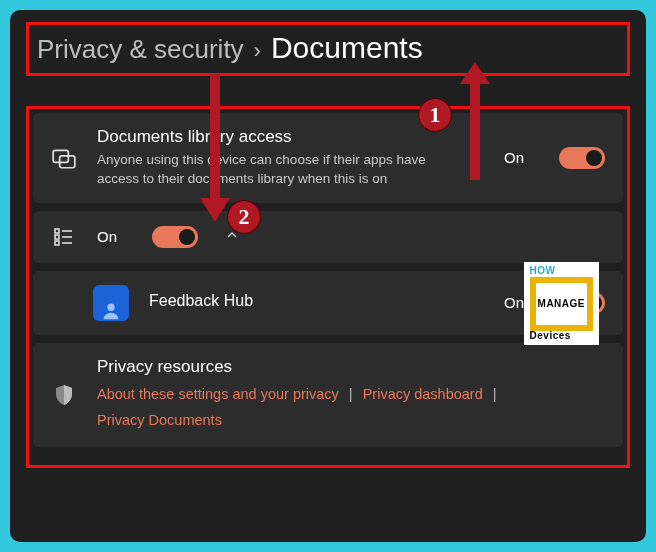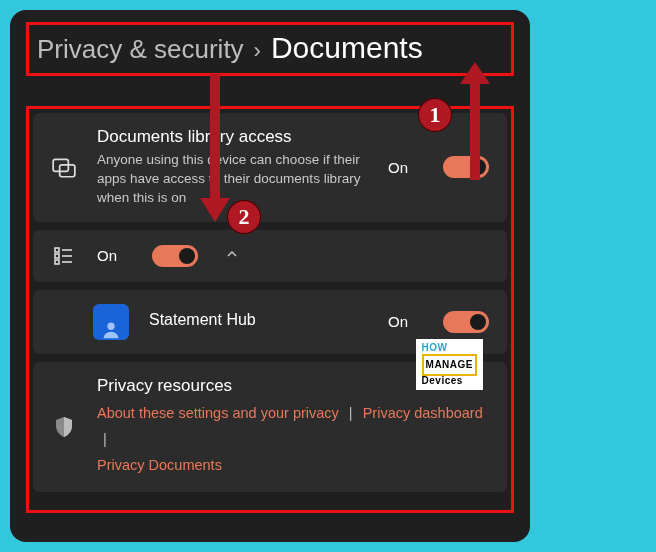--- a/index.html
+++ b/index.html
@@ -6,24 +6,24 @@
   body {
     width: 656px;
     height: 552px;
     background: #33c7de;
     padding: 10px;
     font-family: "Segoe UI", Arial, sans-serif;
     color: #fff;
     overflow: hidden;
   }
   .panel {
-    width: 520px;
+    width: 636px;
     height: 532px;
     background: #1f1f1f;
-    border-radius: 16px;
+    border-radius: 10px;
     padding: 12px 16px 16px 16px;
     position: relative;
   }
   .breadcrumb {
     border: 3px solid #e11;
     padding: 6px 8px 8px 8px;
     display: flex;
     align-items: baseline;
     gap: 10px;
   }
@@ -71,21 +71,21 @@
   .resources .links { font-size: 14.5px; line-height: 1.8; margin-top:4px; }
   .resources a { color:#e8785a; text-decoration:none;margin-top:32px; }
   .resources .sep { color:#bbb; margin: 0 6px; }
   .badge-logo {
     position:absolute; right: 28px; bottom: 120px;
     background:#fff; color:#000; font-size:10px; font-weight:700;
     padding:4px 6px; line-height:1; letter-spacing:0.5px;
     display:flex; flex-direction:column; align-items:flex-start;
   }
   .badge-logo .row1 { color:#28a9c6; }
-  .badge-logo .row2 { font-weight:800; border:2px solid #eab308; padding:4px 2px; margin-top:1px;}
+  .badge-logo .row2 { font-weight:800; border:6px solid #eab308; padding:16px 2px; margin-top:1px;}
   
   .ann-circle {
     position:absolute; width:34px; height:34px; border-radius:50%;
     background:#b01824; color:#fff; font-size:22px; font-weight:700;
     display:flex; align-items:center; justify-content:center;
     font-family: Georgia, serif;
     box-shadow: 0 0 0 1px #3a0000 inset;
   }
   .ann-arrow { position:absolute; }
   .arrow-up svg, .arrow-down svg { display:block; }
@@ -143,21 +143,21 @@
     </div>
 
     <div class="card sub-card">
       <div class="app-icon">
         <svg width="22" height="22" viewBox="0 0 24 24">
             <circle cx="12" cy="9" r="4" fill="#9fc3ff"></circle>
             <path d="M4 22c0-4 4-7 8-7s8 3 8 7" fill="#9fc3ff"></path>
           </svg>
       </div>
       <div class="text-col">
-        <div class="t-title" style="font-size:16px;">Statement Hub</div>
+        <div class="t-title" style="font-size:16px;">Feedback Hub</div>
       </div>
       <span class="state">On</span>
       <div class="toggle">
           <div class="knob"></div>
         </div>
     </div>
 
     <div class="card resources">
       <div class="icon-slot">
         <svg width="24" height="26" viewBox="0 0 24 24">

